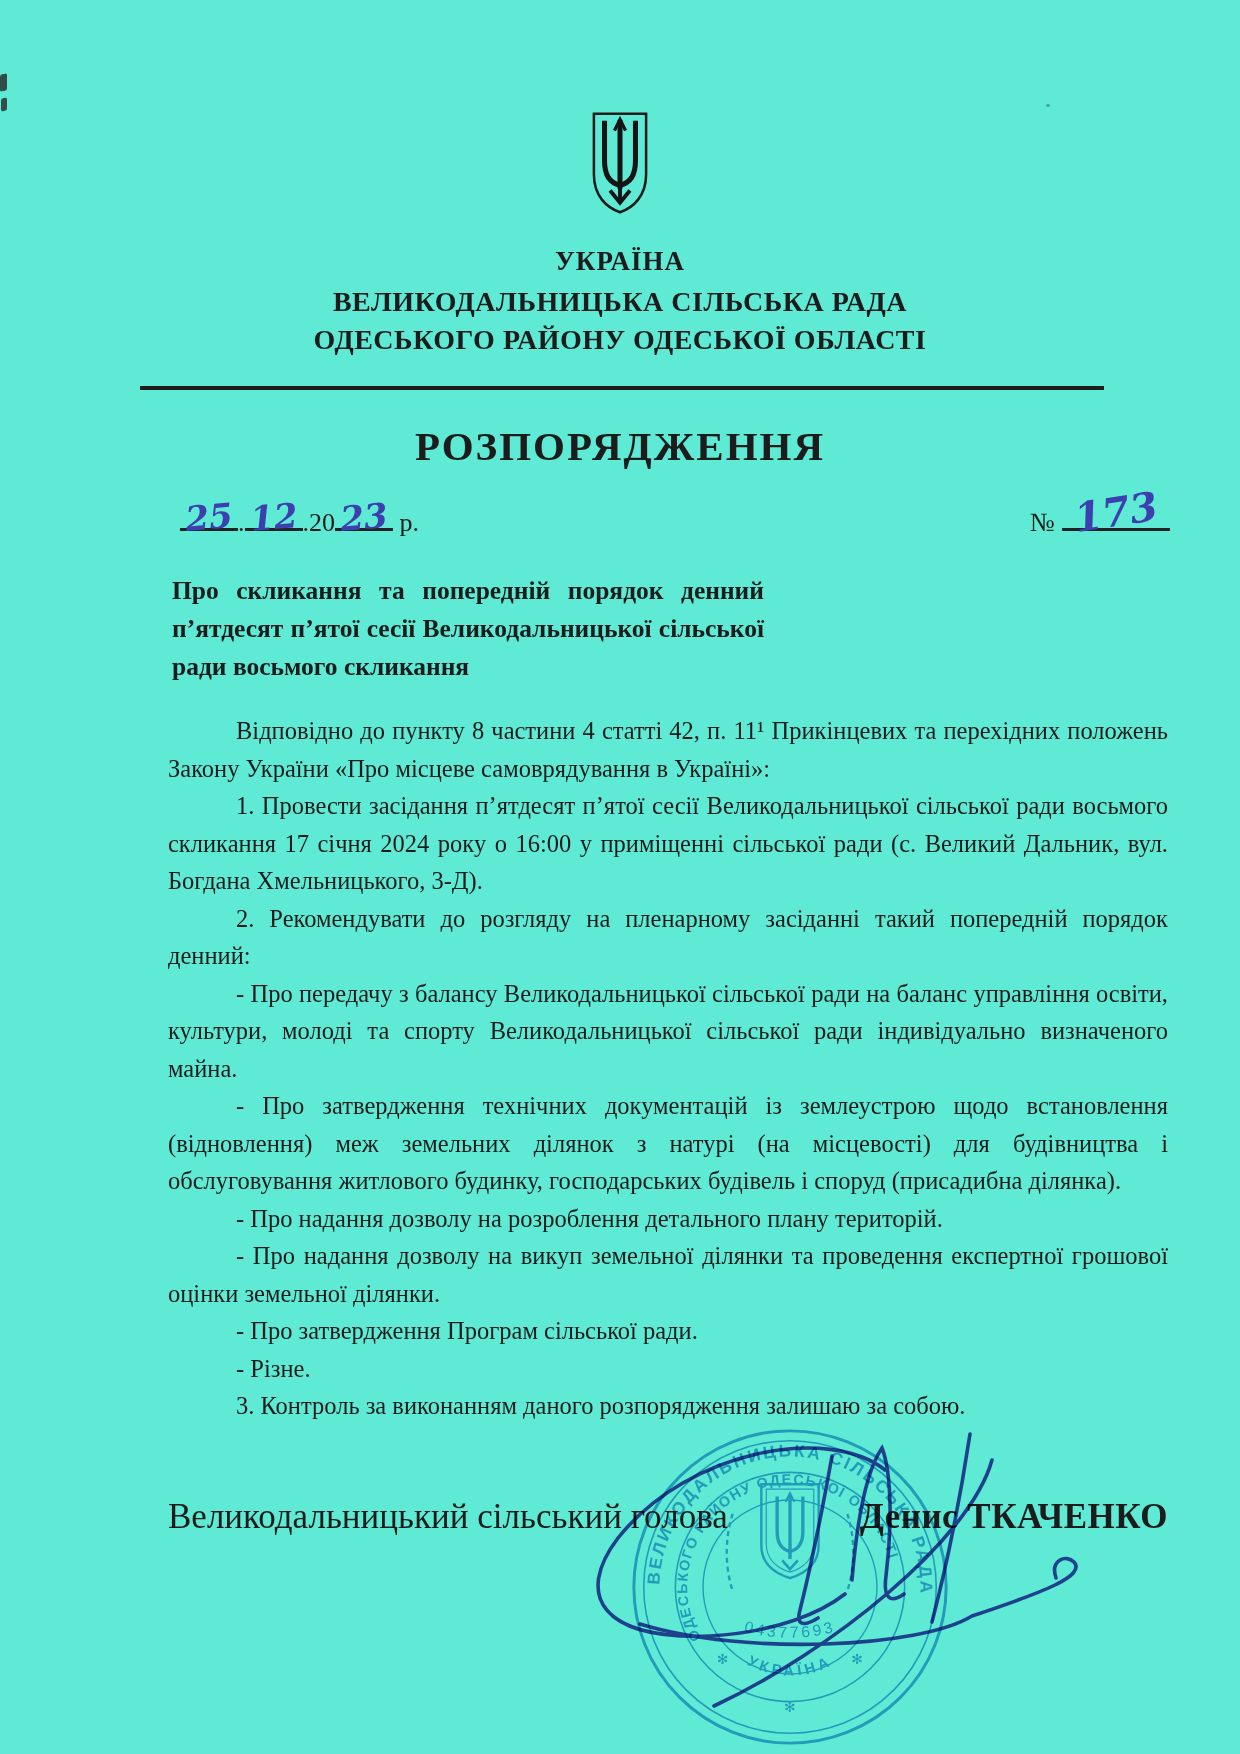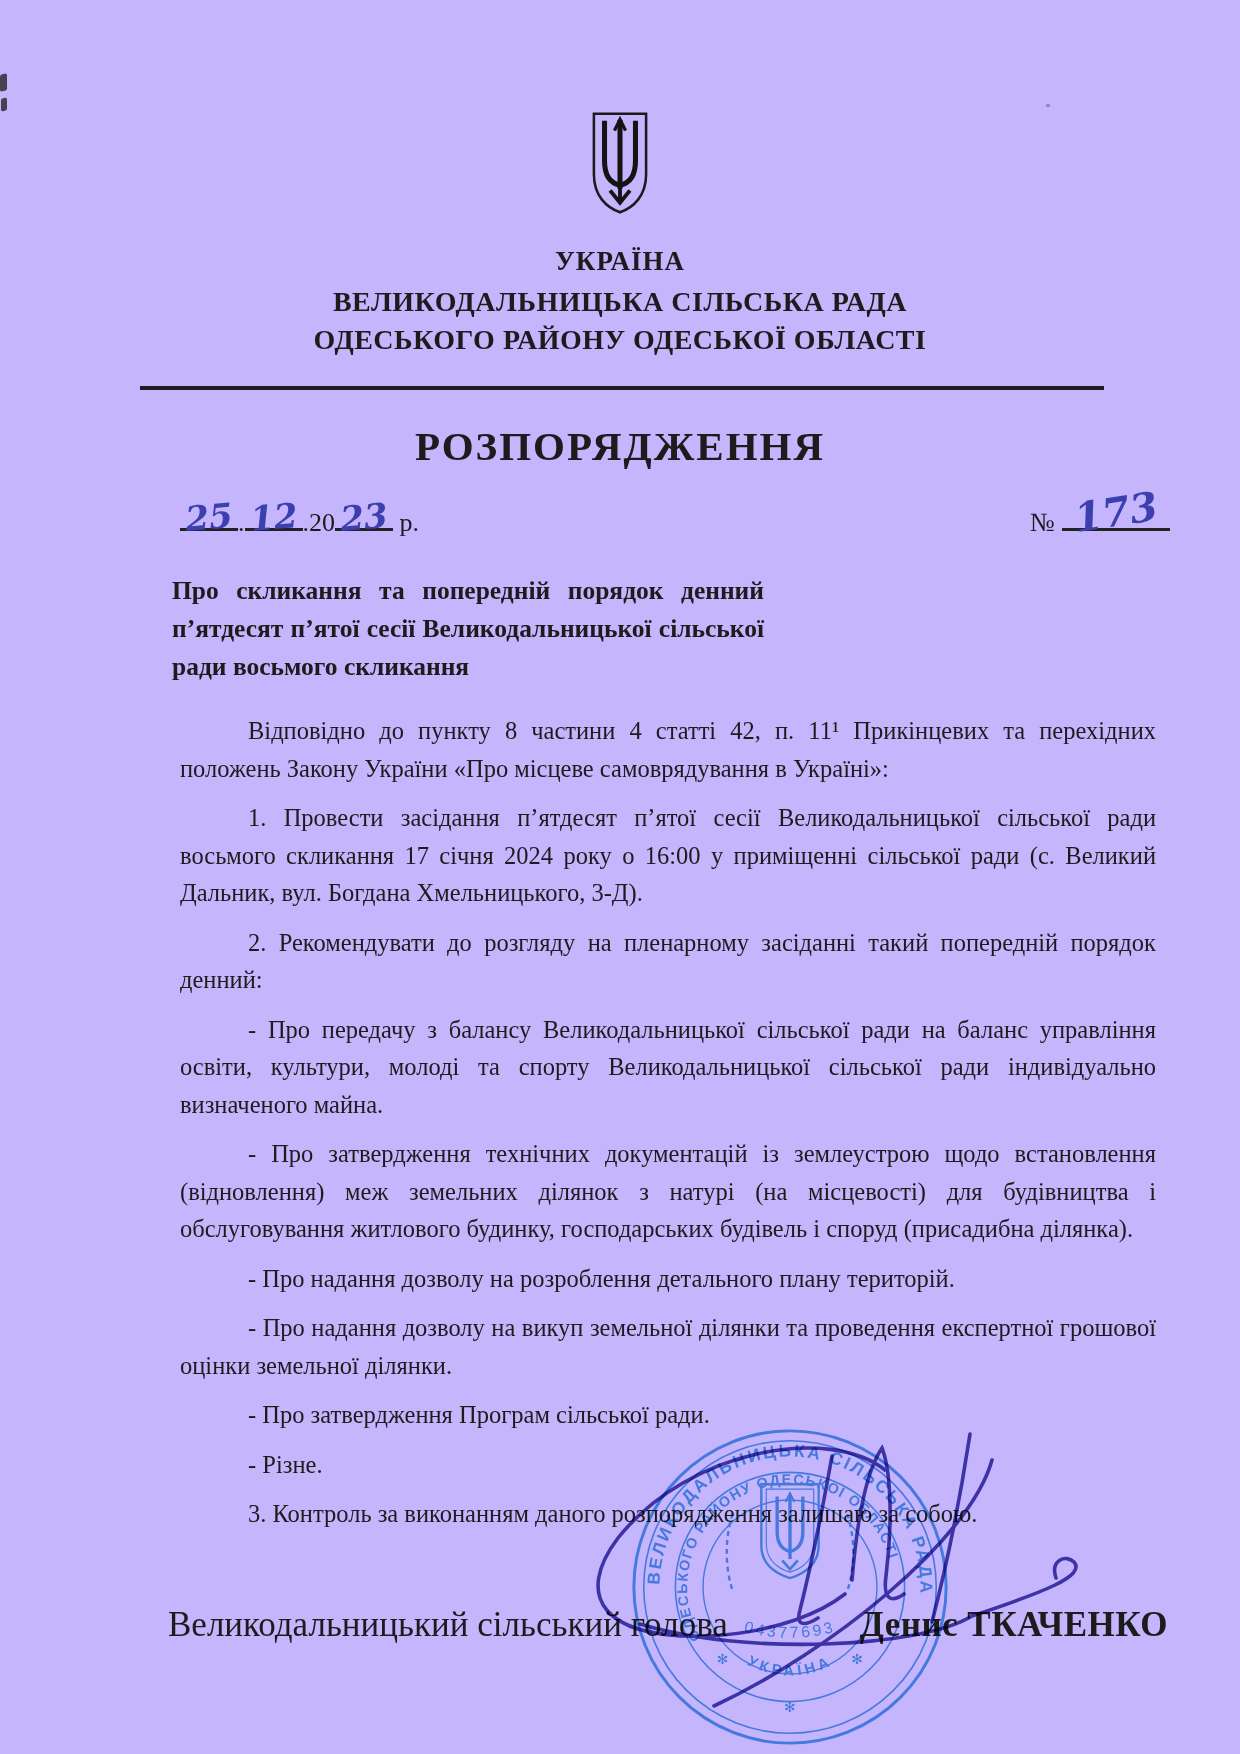--- a/index.html
+++ b/index.html
@@ -1,20 +1,20 @@
 <!DOCTYPE html>
 <html><head>
 <meta charset="utf-8">
 <style>
   html,body { margin:0; padding:0; background:#e8e8e8; }
   .page {
     position:relative;
     width:1240px; height:1754px;
     margin:0 auto;
-    background:#c4b5fd;
+    background:#5eead4;
     font-family:"Liberation Serif", serif;
     color:#1c1c1c;
     overflow:hidden;
   }
   
   .artifact { position:absolute; background:#262626; opacity:.8; border-radius:2px; }
   .a1 { left:0; top:74px; width:7px; height:17px; transform:skewY(-14deg); }
   .a2 { left:1px; top:98px; width:6px; height:13px; transform:skewY(-10deg); }
   .a3 { left:1046px; top:104px; width:4px; height:3px; opacity:.35; }
 
@@ -63,21 +63,21 @@
   
   .subject {
     margin:34px 0 0 172px; width:592px;
     font-size:25.5px; font-weight:bold; line-height:38px;
     text-align:justify; text-align-last:left;
   }
 
   
   .body { margin:26px 72px 0 168px; }
   .body p {
-    margin:12px; font-size:24.5px; line-height:37.5px;
+    margin:0; font-size:24.5px; line-height:37.5px;
     text-align:justify; text-indent:68px;
   }
 
   
   .sig-row {
     margin:72px 72px 0 168px;
     display:flex; justify-content:space-between; align-items:baseline;
     font-size:35px;
   }
   .sig-name { font-weight:bold; letter-spacing:0.5px; }

